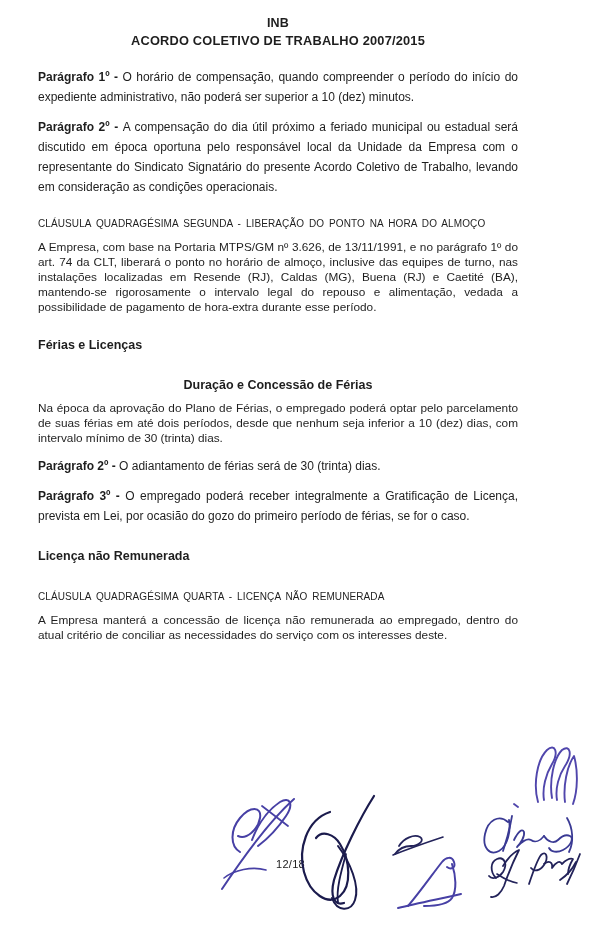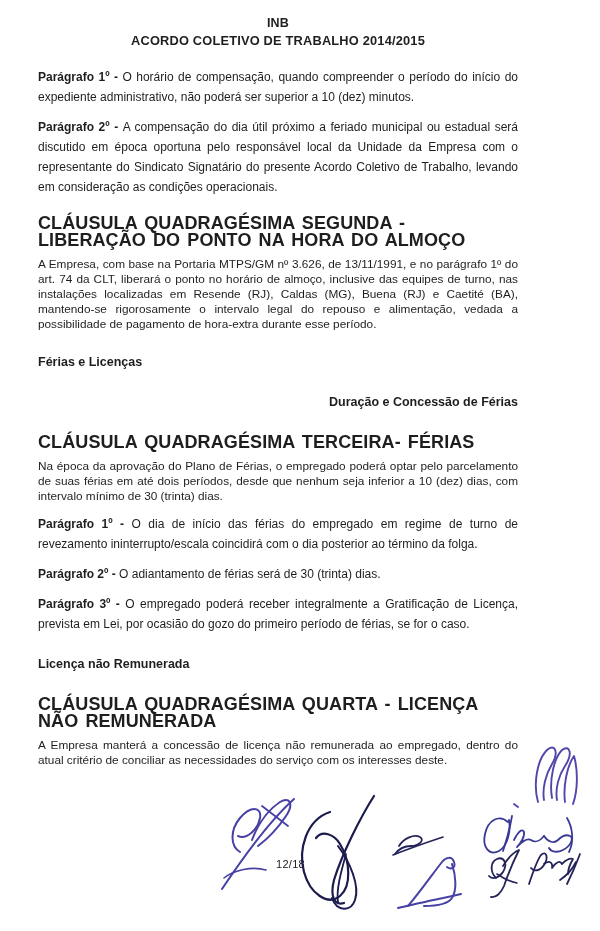--- a/index.html
+++ b/index.html
@@ -33,34 +33,34 @@
   }
   .para.first{margin-top:18px;}
   .para b{font-weight:bold;}
   .body-text{
     margin-top:8px;
     font-size:11.8px;line-height:15px;
     text-align:justify;
   }
   .clause-head{
     margin-top:18px;
-    font-weight:bold;font-size:18px;line-height:17px;
+    font-weight:normal;font-size:10px;line-height:17px;
     text-align:left;letter-spacing:.1px;
     word-spacing:2px;
   }
   .clause-head.mt24{margin-top:24px;}
   .center-head{
     margin-top:22px;
     font-weight:bold;font-size:12.5px;line-height:16px;
     text-align:left;
   }
   .sub-head{
     margin-top:24px;
     font-weight:bold;font-size:12.5px;line-height:16px;
-    text-align:right;
+    text-align:center;
   }
   .page-number{
     position:absolute;
     left:276px;top:858px;
     font-size:11px;color:#222;
     letter-spacing:.3px;
   }
   .signatures{
     position:absolute;left:0;top:0;width:600px;height:931px;
     pointer-events:none;
@@ -72,41 +72,39 @@
   .ink-blue{stroke:#3a3a94;}
   .ink-violet{stroke:#5046ac;}
 </style>
 </head>
 <body>
 
 <div class="page">
 
   <div class="doc-header">
     <div class="org">INB</div>
-    <div class="title">ACORDO COLETIVO DE TRABALHO 2014/2015</div>
+    <div class="title">ACORDO COLETIVO DE TRABALHO 2007/2015</div>
   </div>
 
   <p class="para first"><b>Parágrafo 1º - </b><span>O horário de compensação, quando compreender o período do início do expediente administrativo, não poderá ser superior a 10 (dez) minutos.</span></p>
 
   <p class="para"><b>Parágrafo 2º - </b><span>A compensação do dia útil próximo a feriado municipal ou estadual será discutido em época oportuna pelo responsável local da Unidade da Empresa com o representante do Sindicato Signatário do presente Acordo Coletivo de Trabalho, levando em consideração as condições operacionais.</span></p>
 
 
   <p class="clause-head">CLÁUSULA QUADRAGÉSIMA SEGUNDA - LIBERAÇÃO DO PONTO NA HORA DO ALMOÇO</p>
 
   <p class="body-text">A Empresa, com base na Portaria MTPS/GM nº 3.626, de 13/11/1991, e no parágrafo 1º do art. 74 da CLT, liberará o ponto no horário de almoço, inclusive das equipes de turno, nas instalações localizadas em Resende (RJ), Caldas (MG), Buena (RJ) e Caetité (BA), mantendo-se rigorosamente o intervalo legal do repouso e alimentação, vedada a possibilidade de pagamento de hora-extra durante esse período.</p>
 
   <p class="center-head">Férias e Licenças</p>
 
   <p class="sub-head">Duração e Concessão de Férias</p>
 
-  <p class="clause-head mt24">CLÁUSULA QUADRAGÉSIMA TERCEIRA- FÉRIAS</p>
 
   <p class="body-text">Na época da aprovação do Plano de Férias, o empregado poderá optar pelo parcelamento de suas férias em até dois períodos, desde que nenhum seja inferior a 10 (dez) dias, com intervalo mínimo de 30 (trinta) dias.</p>
 
-  <p class="para"><b>Parágrafo 1º - </b><span>O dia de início das férias do empregado em regime de turno de revezamento ininterrupto/escala coincidirá com o dia posterior ao término da folga.</span></p>
 
   <p class="para"><b>Parágrafo 2º - </b><span>O adiantamento de férias será de 30 (trinta) dias.</span></p>
 
   <p class="para"><b>Parágrafo 3º - </b><span>O empregado poderá receber integralmente a Gratificação de Licença, prevista em Lei, por ocasião do gozo do primeiro período de férias, se for o caso.</span></p>
 
   <p class="center-head">Licença não Remunerada</p>
 
   <p class="clause-head mt24">CLÁUSULA QUADRAGÉSIMA QUARTA - LICENÇA NÃO REMUNERADA</p>
 
   <p class="body-text">A Empresa manterá a concessão de licença não remunerada ao empregado, dentro do atual critério de conciliar as necessidades do serviço com os interesses deste.</p>

